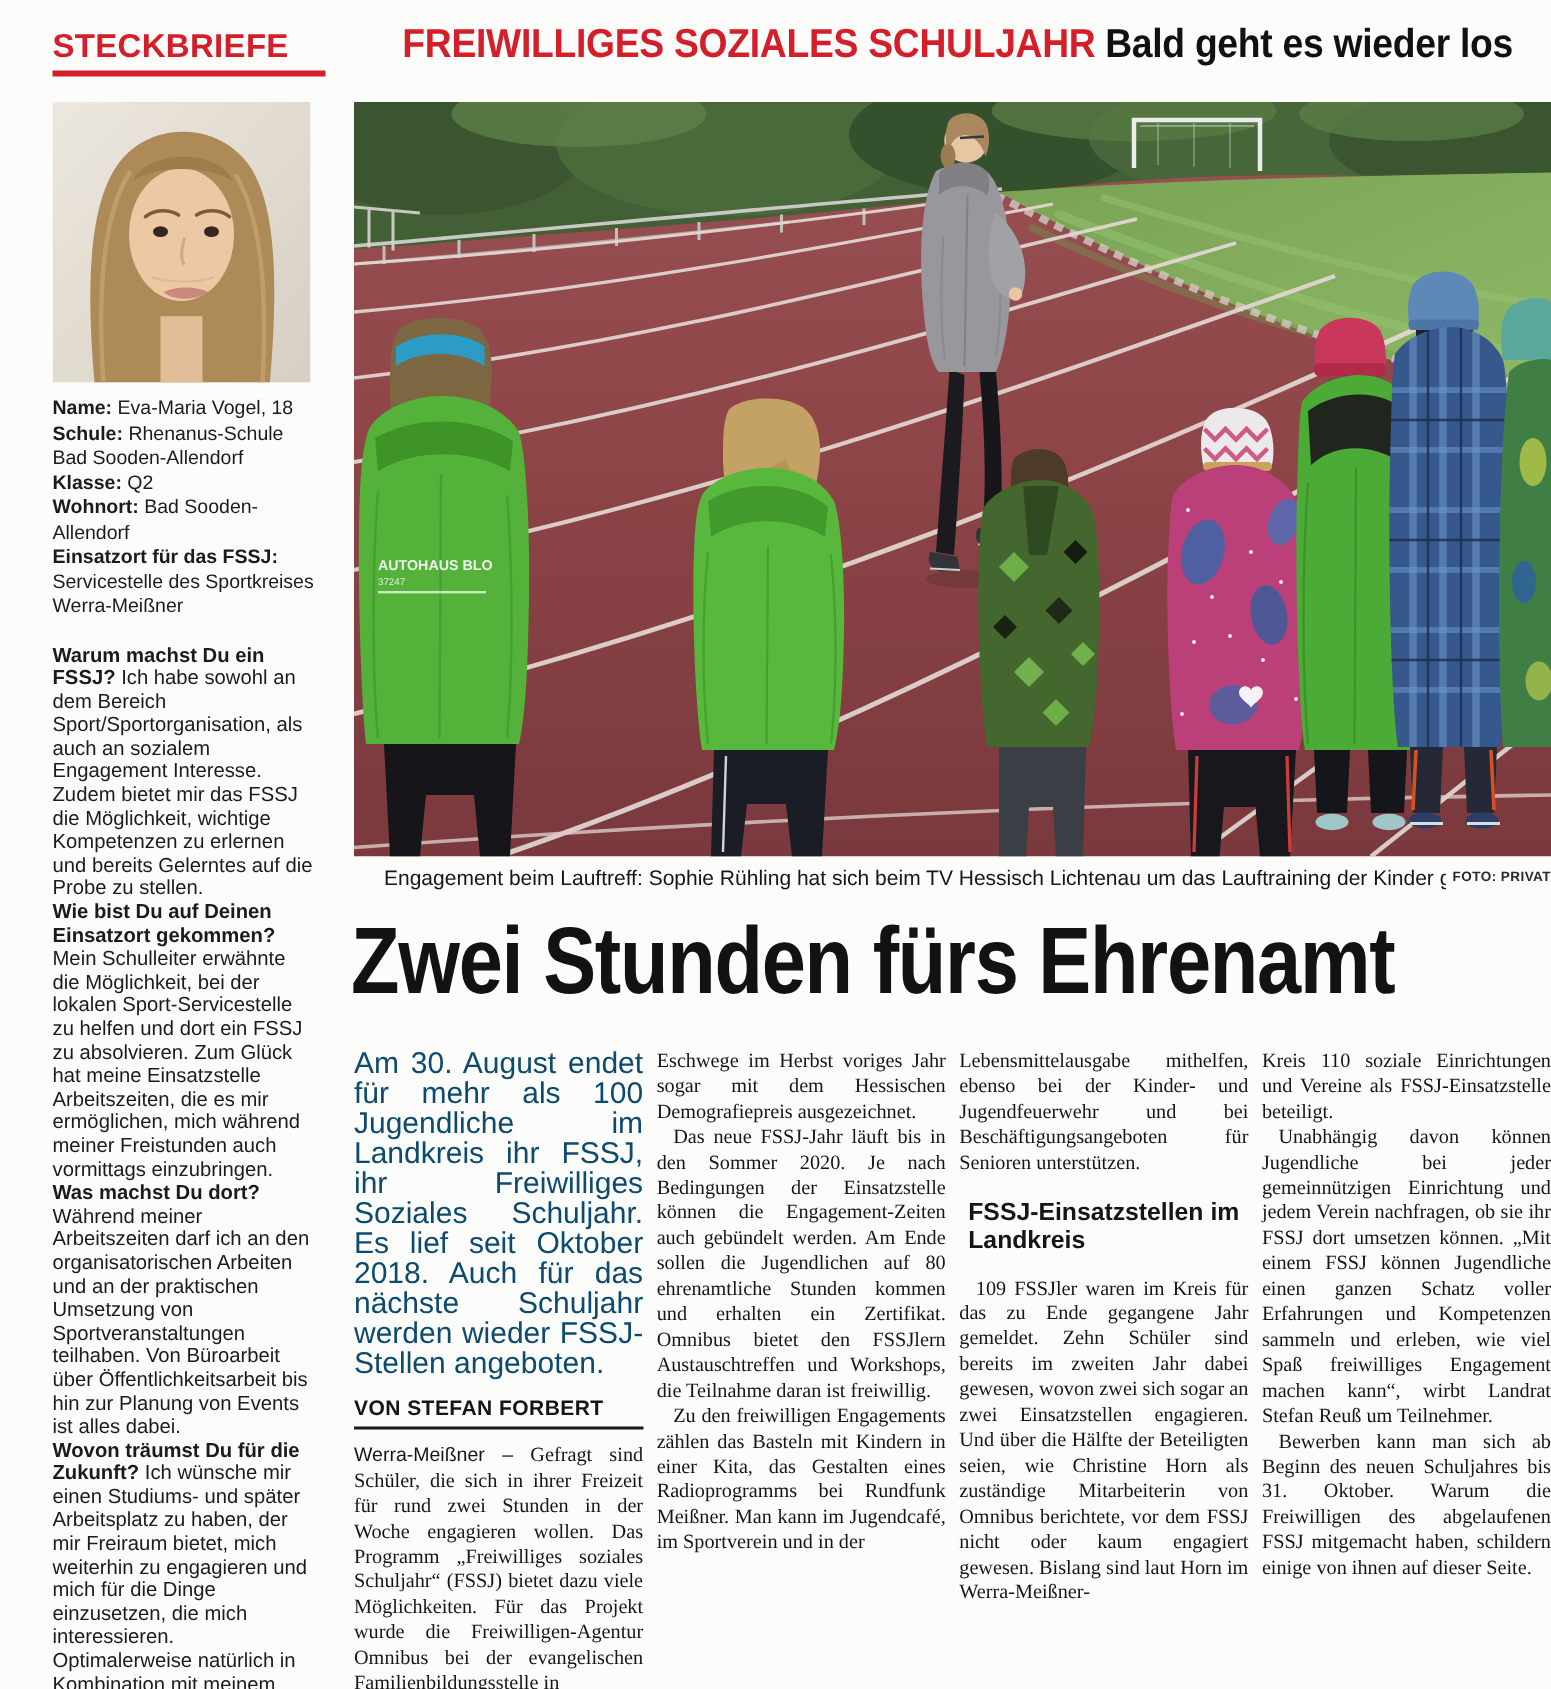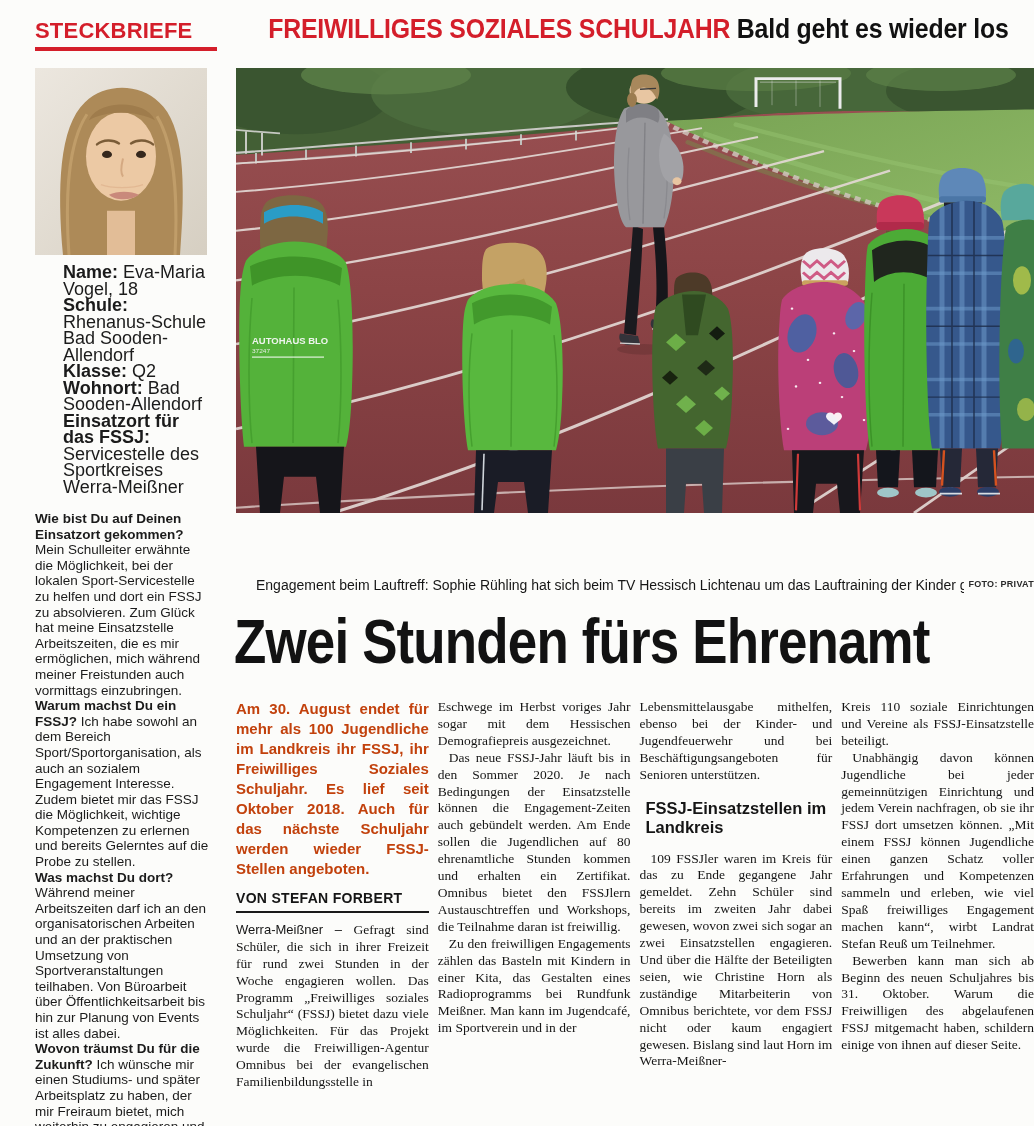--- a/index.html
+++ b/index.html
@@ -24,26 +24,26 @@
   }
   .overline .inner {
     display:inline-block; transform:scaleX(.92); transform-origin:center top;
     font-size:27px; font-weight:bold; letter-spacing:-.2px;
   }
   .ov-red { color:var(--accent-red,#d41e2a); }
   .ov-black { color:#111; margin-left:7px; }
   
   .sidebar { position:absolute; left:35px; top:68px; width:175px; }
   .portrait { width:172px; height:187px; display:block; }
-  .profile { margin-top:9px; font-size:18px; line-height:16.5px; hyphens:auto;margin-left:28px; }
+  .profile { margin-top:9px; font-size:13px; line-height:16.5px; hyphens:auto; }
   .profile p, .qa p { margin:0; }
   .qa { position:relative; margin-top:16px; font-size:13.5px; line-height:15.6px; hyphens:auto; }
   .qa b, .profile b { font-weight:bold; }
   
-  .mainphoto { position:absolute; left:236px; top:68px; width:798px; height:445px; margin:0; }
+  .mainphoto { position:absolute; left:236px; top:68px; width:798px; height:503px; margin:0; }
   .mainphoto svg { display:block; width:100%; height:100%; }
   .caption {
     position:absolute; left:236px; top:577px; width:798px;
     font-size:14px; line-height:17.5px; color:#161616;
   }
   .caption b { font-weight:normal;margin-left:20px; }
   .photo-credit {
     position:absolute; right:0; bottom:1px;
     font-size:9px; font-weight:bold; letter-spacing:.3px; color:#2a2a2a;
     background:#fcfcfa; padding-left:4px;
@@ -62,21 +62,21 @@
   }
   .col {
     flex:1 1 0; min-width:0;
     font-family:"Liberation Serif", serif; font-size:13.5px; line-height:16.9px;
     text-align:justify; hyphens:auto; color:#151515;
   }
   .col p { margin:0; }
   .col p.indent { text-indent:11px; }
   .lead {
     font-family:"Liberation Sans", sans-serif;
-    font-size:15px; line-height:20px; text-align:justify; color:#c2410c;font-weight:bold;
+    font-size:20px; line-height:20px; text-align:justify; color:#0c4a6e;
   }
   .byline {
     font-family:"Liberation Sans", sans-serif; font-weight:bold;
     font-size:14px; letter-spacing:.3px; text-transform:uppercase;
     border-bottom:2px solid #1a1a1a; padding-bottom:4px; margin:11px 0 9px 0;
     text-align:left;
   }
   .dateline { font-family:"Liberation Sans", sans-serif; font-weight:normal; font-size:13px; }
   .subhead {
     font-family:"Liberation Sans", sans-serif; font-weight:bold;
@@ -123,22 +123,22 @@
 
     <div class="profile">
       <p><b>Name:</b> <span>Eva-Maria Vogel, 18</span></p>
       <p><b>Schule:</b> <span>Rhenanus-Schule Bad Sooden-Allendorf</span></p>
       <p><b>Klasse:</b> <span>Q2</span></p>
       <p><b>Wohnort:</b> <span>Bad Sooden-Allendorf</span></p>
       <p><b>Einsatzort für das FSSJ:</b> <span>Servicestelle des Sportkreises Werra-Meißner</span></p>
     </div>
 
     <div class="qa">
+      <p><b>Warum machst Du ein FSSJ?</b> <span>Ich habe sowohl an dem Bereich Sport/Sportorganisation, als auch an sozialem Engagement Interesse. Zudem bietet mir das FSSJ die Möglichkeit, wichtige Kompetenzen zu erlernen und bereits Gelerntes auf die Probe zu stellen.</span></p>
       <p><b>Wie bist Du auf Deinen Einsatzort gekommen?</b> <span>Mein Schulleiter erwähnte die Möglichkeit, bei der lokalen Sport-Servicestelle zu helfen und dort ein FSSJ zu absolvieren. Zum Glück hat meine Einsatzstelle Arbeitszeiten, die es mir ermöglichen, mich während meiner Freistunden auch vormittags einzubringen.</span></p>
-      <p><b>Warum machst Du ein FSSJ?</b> <span>Ich habe sowohl an dem Bereich Sport/Sportorganisation, als auch an sozialem Engagement Interesse. Zudem bietet mir das FSSJ die Möglichkeit, wichtige Kompetenzen zu erlernen und bereits Gelerntes auf die Probe zu stellen.</span></p>
       <p><b>Was machst Du dort?</b> <span>Während meiner Arbeitszeiten darf ich an den organisatorischen Arbeiten und an der praktischen Umsetzung von Sportveranstaltungen teilhaben. Von Büroarbeit über Öffentlichkeitsarbeit bis hin zur Planung von Events ist alles dabei.</span></p>
       <p><b>Wovon träumst Du für die Zukunft?</b> <span>Ich wünsche mir einen Studiums- und später Arbeitsplatz zu haben, der mir Freiraum bietet, mich weiterhin zu engagieren und mich für die Dinge einzusetzen, die mich interessieren. Optimalerweise natürlich in Kombination mit meinem Wunschberuf.</span></p>
 
     </div>
   </aside>
 
   <figure class="mainphoto">
     <svg viewBox="0 0 798 503" preserveAspectRatio="none">
       <defs>
         <linearGradient id="trackG" x1="0" y1="0" x2="0" y2="1">

